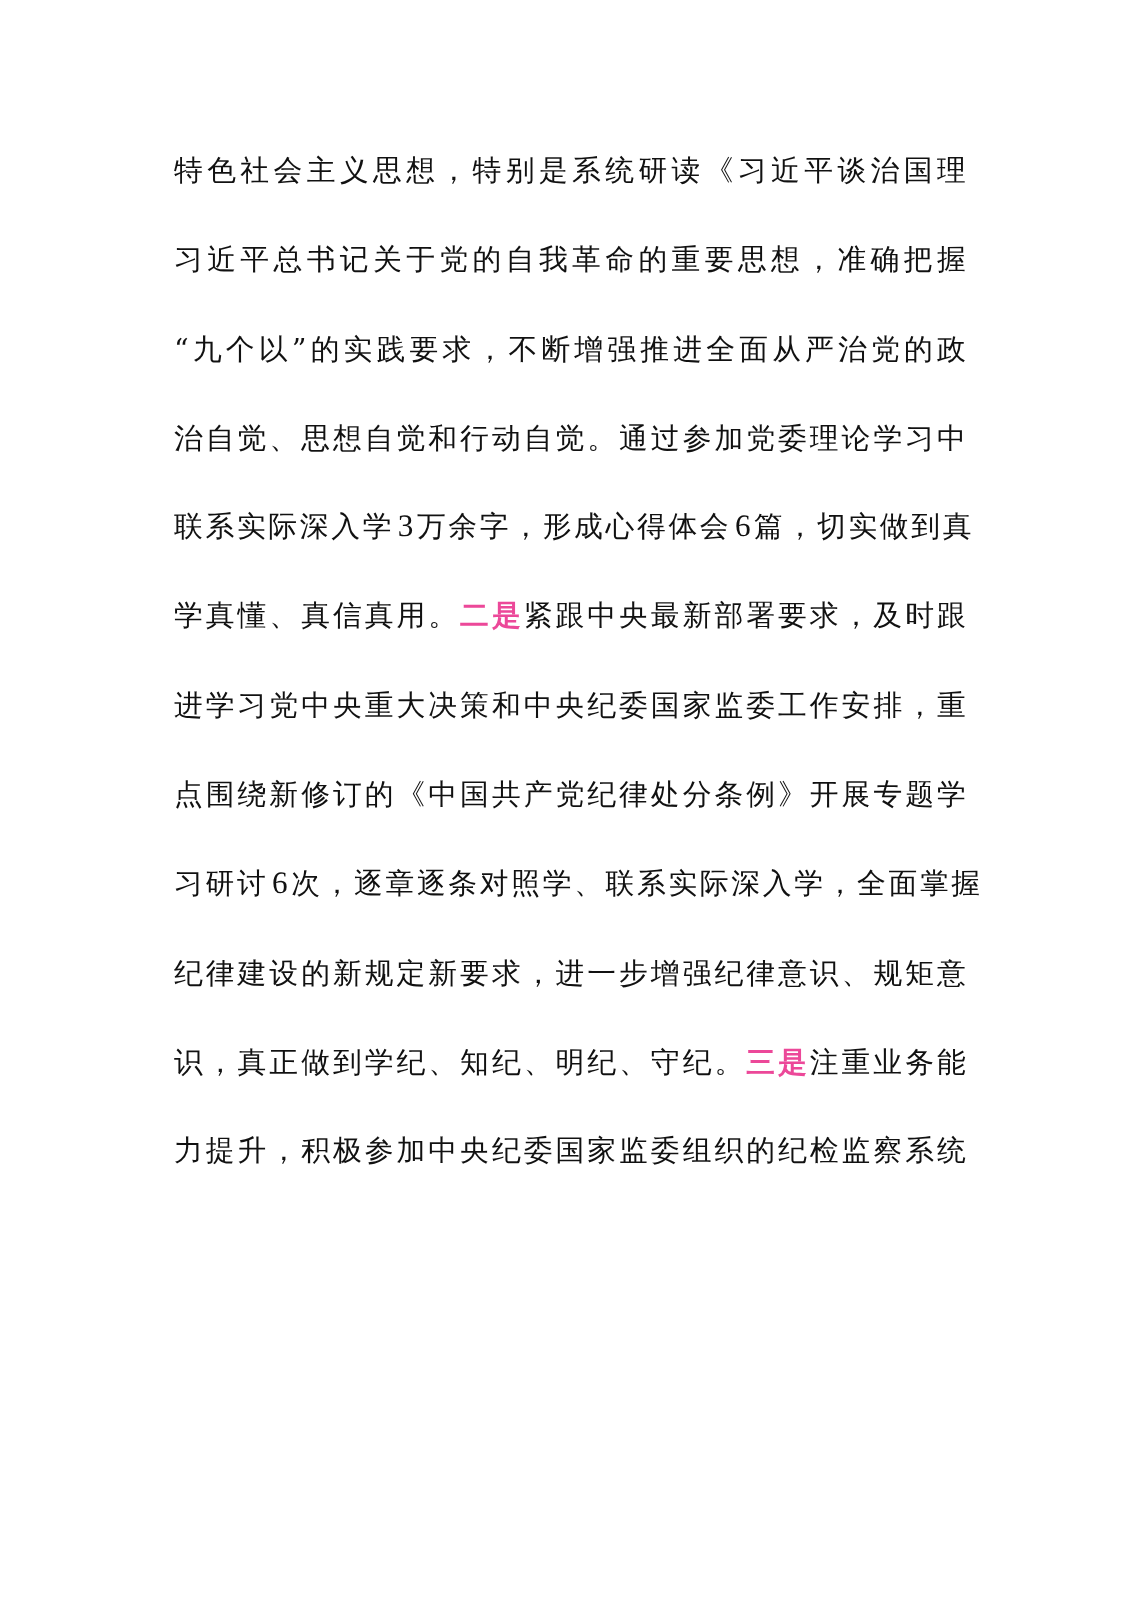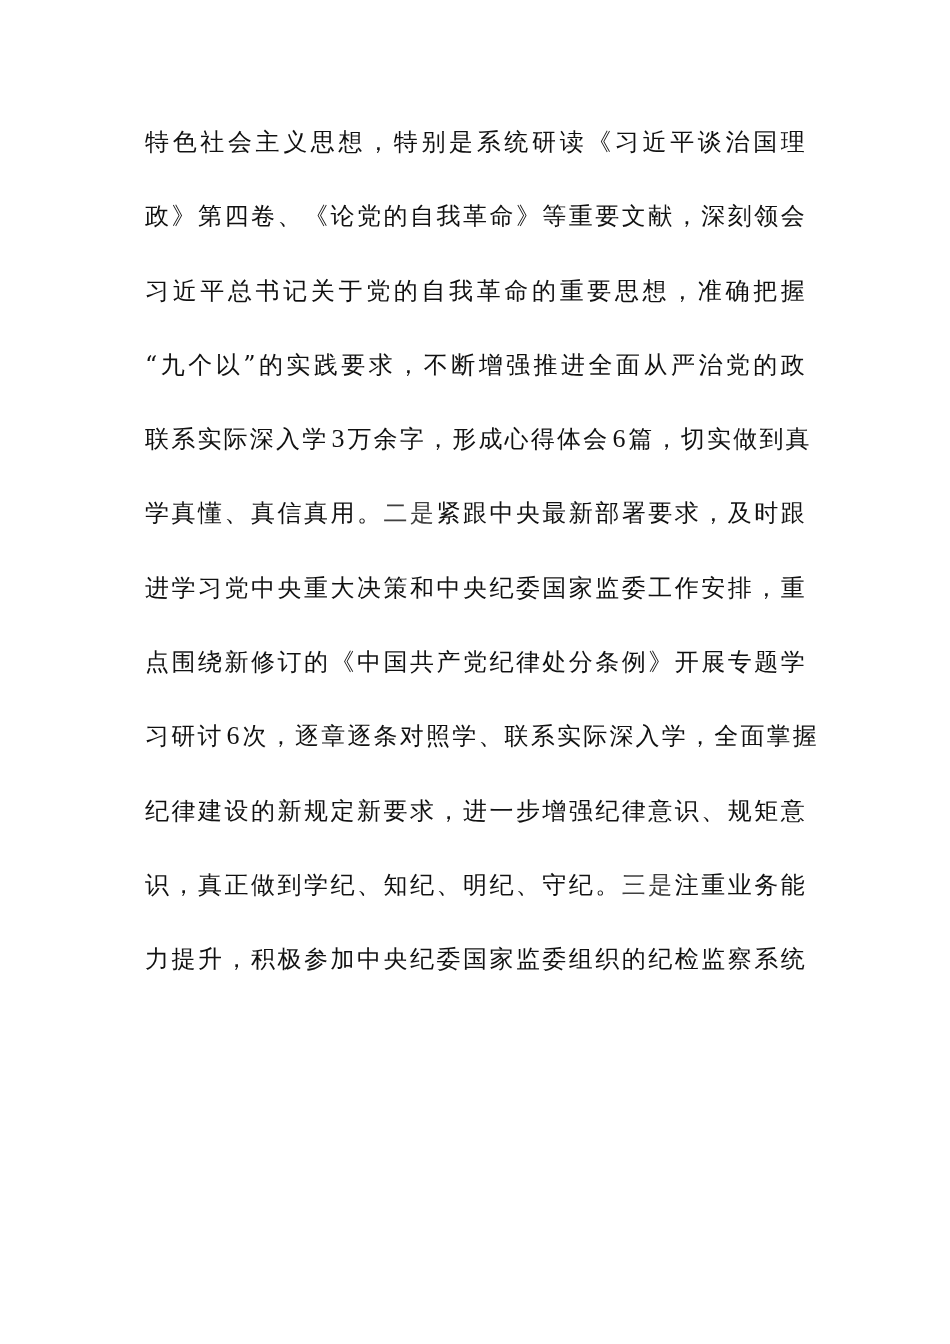--- a/index.html
+++ b/index.html
@@ -33,52 +33,52 @@
       height: 74.3px;
       line-height: 36px;
       font-size: 24px;
       white-space: nowrap;
       letter-spacing: 2.2px;
       text-align: justify;
       text-align-last: justify;
     }
     .seg { }
     .bold {
-      font-weight: normal;
-      color: #404040;
+      font-weight: bold;
+      color: #ec4899;
     }
     .num {
       font-family: "Liberation Serif", "DejaVu Serif", serif;
       font-size: 26px;
       letter-spacing: 0;
       padding: 0 3px;
     }
   </style>
 </head>
 <body>
 
 <div class="page">
   <div class="body-text">
 
     <div class="line">
       <span class="seg">特色社会主义思想，特别是系统研读《习近平谈治国理</span>
     </div>
 
-    <div class="line">
-      <span class="seg">政》第四卷、《论党的自我革命》等重要文献，深刻领会</span>
-    </div>
 
     <div class="line">
       <span class="seg">习近平总书记关于党的自我革命的重要思想，准确把握</span>
     </div>
 
     <div class="line">
       <span class="seg">“九个以”的实践要求，不断增强推进全面从严治党的政</span>
     </div>
 
+    <div class="line">
+      <span class="seg">治自觉、思想自觉和行动自觉。通过参加党委理论学习中</span>
+    </div>
 
 
     <div class="line">
       <span class="seg">联系实际深入学</span><span class="seg num">3</span><span class="seg">万余字，形成心得体会</span><span class="seg num">6</span><span class="seg">篇，切实做到真</span>
     </div>
 
     <div class="line">
       <span class="seg">学真懂、真信真用。</span><span class="seg bold">二是</span><span class="seg">紧跟中央最新部署要求，及时跟</span>
     </div>
 

